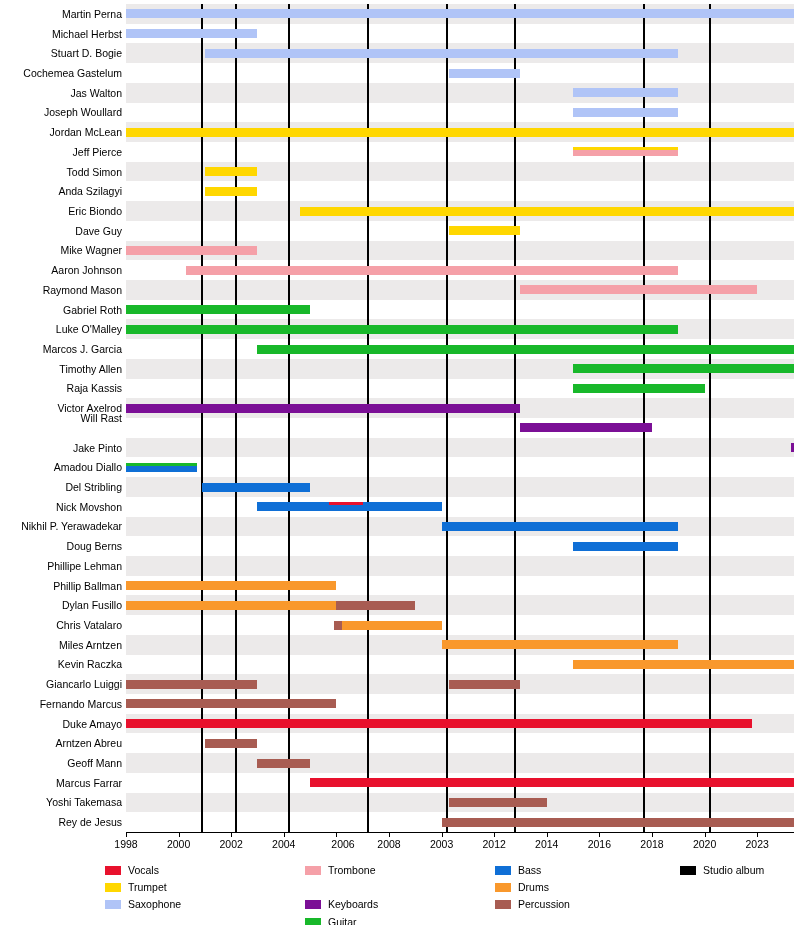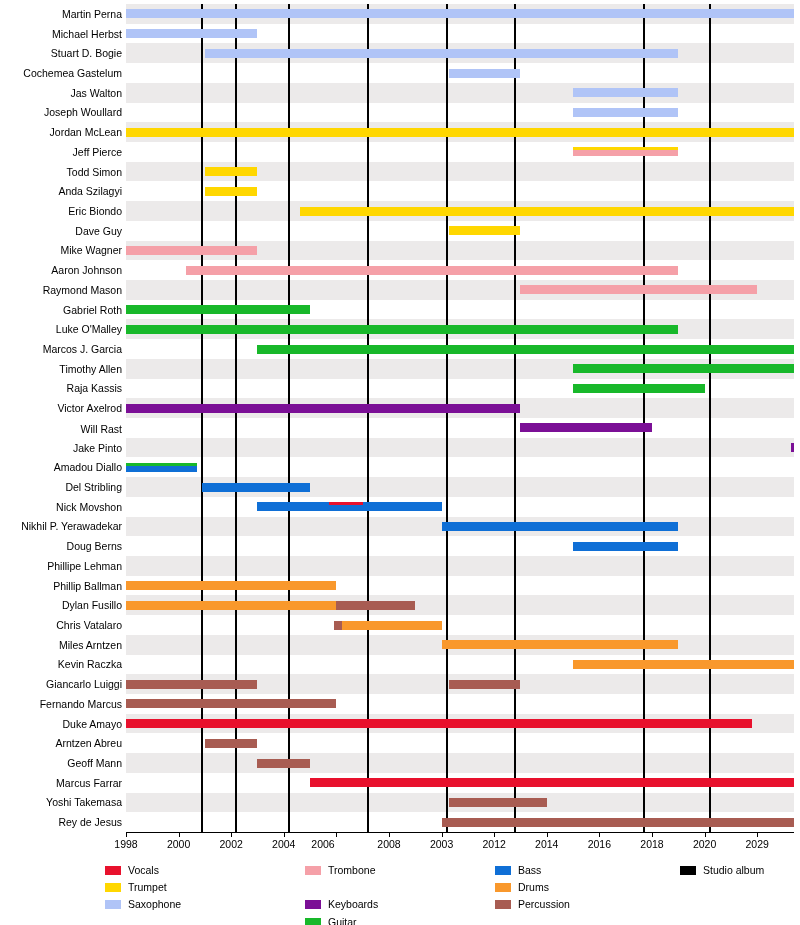--- a/index.html
+++ b/index.html
@@ -136,21 +136,21 @@
       <div class="row-label" style="top: 220.714px;">Dave Guy</div>
       <div class="row-label" style="top: 240.429px;">Mike Wagner</div>
       <div class="row-label" style="top: 260.143px;">Aaron Johnson</div>
       <div class="row-label" style="top: 279.857px;">Raymond Mason</div>
       <div class="row-label" style="top: 299.571px;">Gabriel Roth</div>
       <div class="row-label" style="top: 319.286px;">Luke O'Malley</div>
       <div class="row-label" style="top: 339px;">Marcos J. Garcia</div>
       <div class="row-label" style="top: 358.714px;">Timothy Allen</div>
       <div class="row-label" style="top: 378.429px;">Raja Kassis</div>
       <div class="row-label" style="top: 398.143px;">Victor Axelrod</div>
-      <div class="row-label" style="top: 419px;">Will Rast</div>
+      <div class="row-label" style="top: 408px;">Will Rast</div>
       <div class="row-label" style="top: 437.571px;">Jake Pinto</div>
       <div class="row-label" style="top: 457.286px;">Amadou Diallo</div>
       <div class="row-label" style="top: 477px;">Del Stribling</div>
       <div class="row-label" style="top: 496.714px;">Nick Movshon</div>
       <div class="row-label" style="top: 516.429px;">Nikhil P. Yerawadekar</div>
       <div class="row-label" style="top: 536.143px;">Doug Berns</div>
       <div class="row-label" style="top: 555.857px;">Phillipe Lehman</div>
       <div class="row-label" style="top: 575.571px;">Phillip Ballman</div>
       <div class="row-label" style="top: 595.286px;">Dylan Fusillo</div>
       <div class="row-label" style="top: 615px;">Chris Vatalaro</div>
@@ -270,37 +270,37 @@
     <div class="axis-line"></div>
   <div class="tick" style="left: 0px;"></div>
       <div class="tick-label" style="left: 0px;">1998</div>
       <div class="tick" style="left: 52.5984px;"></div>
       <div class="tick-label" style="left: 52.5984px;">2000</div>
       <div class="tick" style="left: 105.197px;"></div>
       <div class="tick-label" style="left: 105.197px;">2002</div>
       <div class="tick" style="left: 157.795px;"></div>
       <div class="tick-label" style="left: 157.795px;">2004</div>
       <div class="tick" style="left: 210.394px;"></div>
-      <div class="tick-label" style="left: 197px;">2006</div>
+      <div class="tick-label" style="left: 217px;">2006</div>
       <div class="tick" style="left: 262.992px;"></div>
       <div class="tick-label" style="left: 262.992px;">2008</div>
       <div class="tick" style="left: 315.591px;"></div>
       <div class="tick-label" style="left: 315.591px;">2003</div>
       <div class="tick" style="left: 368.189px;"></div>
       <div class="tick-label" style="left: 368.189px;">2012</div>
       <div class="tick" style="left: 420.787px;"></div>
       <div class="tick-label" style="left: 420.787px;">2014</div>
       <div class="tick" style="left: 473.386px;"></div>
       <div class="tick-label" style="left: 473.386px;">2016</div>
       <div class="tick" style="left: 525.984px;"></div>
       <div class="tick-label" style="left: 525.984px;">2018</div>
       <div class="tick" style="left: 578.583px;"></div>
       <div class="tick-label" style="left: 578.583px;">2020</div>
       <div class="tick" style="left: 631.181px;"></div>
-      <div class="tick-label" style="left: 631.181px;">2029</div>
+      <div class="tick-label" style="left: 631.181px;">2023</div>
     </div>
 
   <div class="legend" id="legend">
       <div class="legend-item" style="left: 5px; top: 0px;">
         <span class="legend-swatch" style="background: rgb(232, 17, 45);"></span>
         <span>Vocals</span>
       </div>
       <div class="legend-item" style="left: 5px; top: 17px;">
         <span class="legend-swatch" style="background: rgb(255, 215, 0);"></span>
         <span>Trumpet</span>

